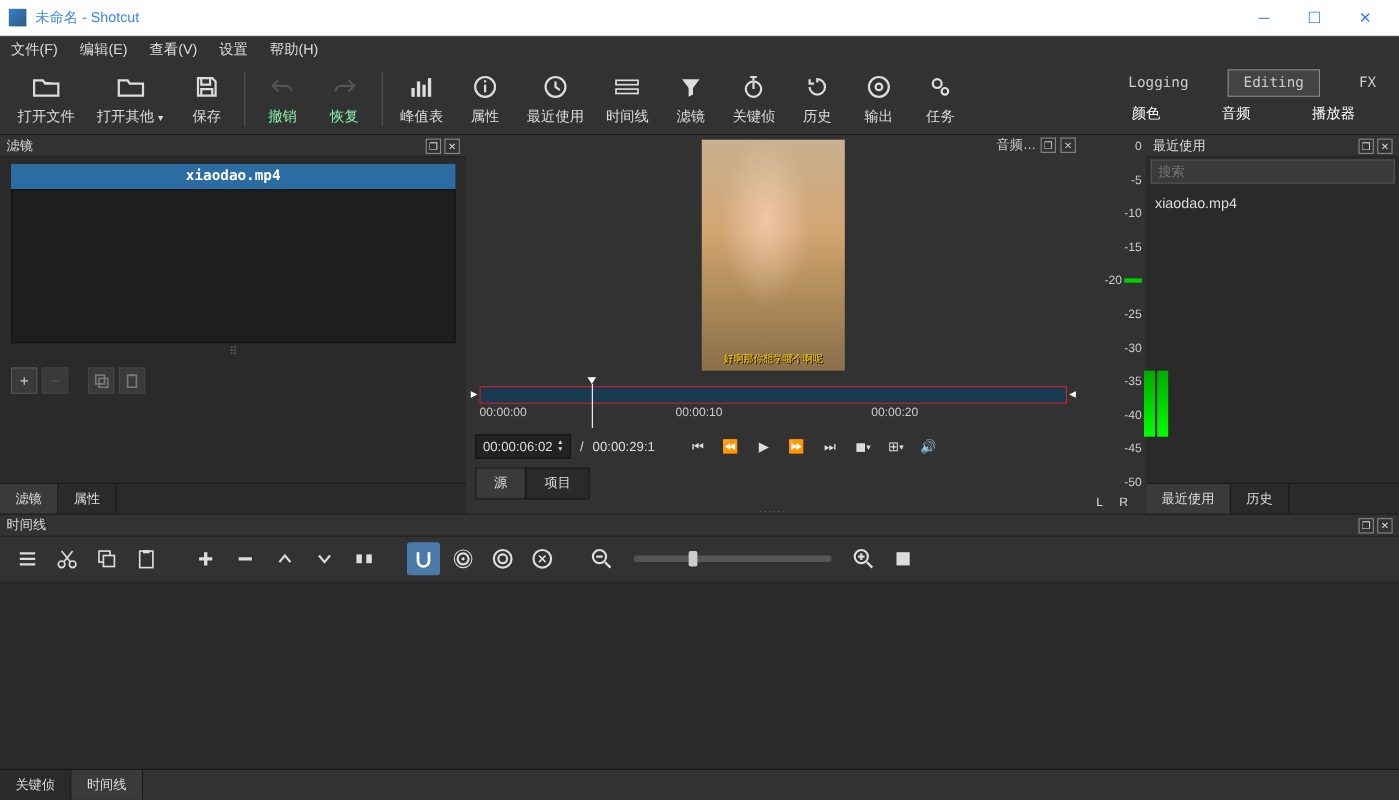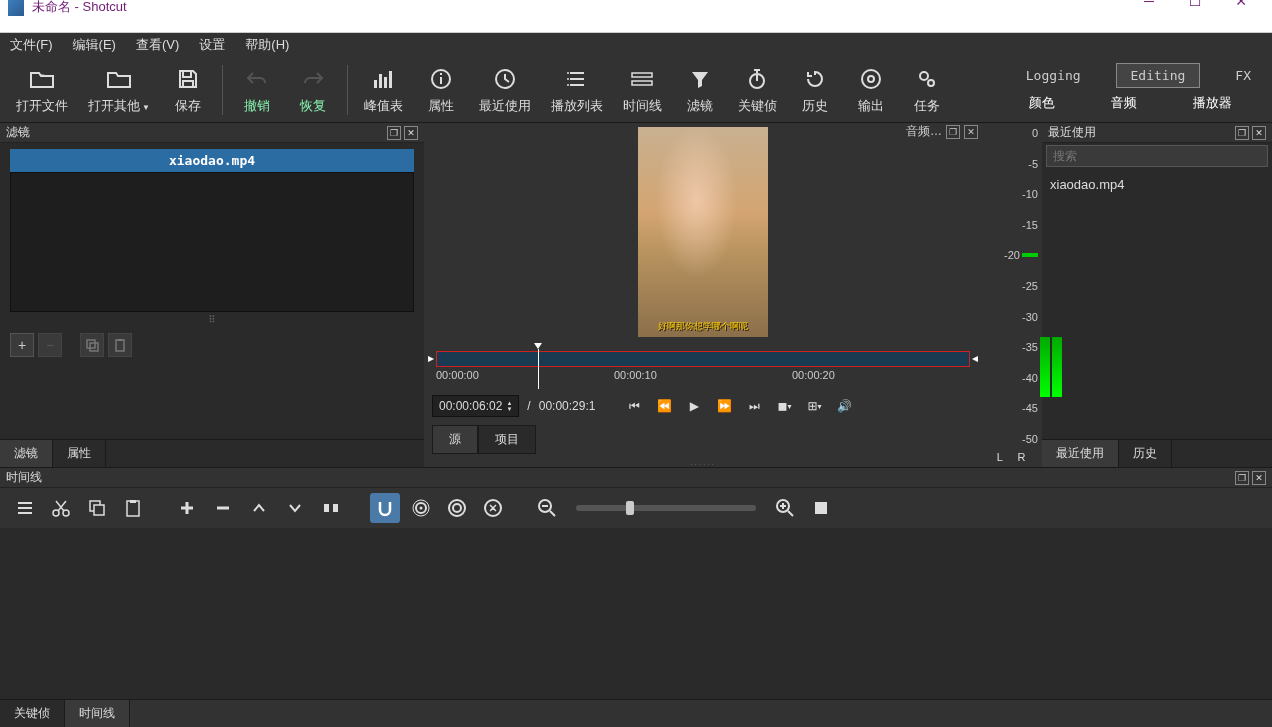--- a/index.html
+++ b/index.html
@@ -1,17 +1,17 @@
 <!DOCTYPE html>
 <html><head>
 <meta charset="utf-8">
 <style>
 * { margin: 0; padding: 0; box-sizing: border-box; font-family: "Microsoft YaHei", Arial, sans-serif; }
 body { background: #323232; color: #ddd; font-size: 12px; width: 1272px; height: 727px; overflow: hidden; display: flex; flex-direction: column; }
-.titlebar { background: #fff; color: #701a75; height: 30px; display: flex; align-items: flex-end; padding: 16px 8px; border-bottom: 1px solid #ccc; }
+.titlebar { background: #fff; color: #3b82f6; height: 30px; display: flex; align-items: center; padding: 16px 8px; border-bottom: 1px solid #ccc; }
 .titlebar .appicon { width: 16px; height: 16px; background: linear-gradient(135deg,#3a7fc0,#2d5a8c); margin-right: 8px; }
 .titlebar .title { flex: 1; font-size: 13px; }
 .titlebar .winbtns { display: flex; }
 .titlebar .winbtn { width: 46px; height: 30px; display: flex; align-items: center; justify-content: center; font-size: 14px; }
 .menubar { background: #323232; height: 24px; display: flex; align-items: center; padding: 0 0; color: #ddd; font-size: 13px; }
 .menubar .menuitem { padding: 3px 10px; cursor: pointer; }
 .toolbar { background: #323232; height: 66px; display: flex; align-items: center; padding: 0 6px; border-bottom: 1px solid #1a1a1a; }
 .toolbar .tbtn { display: flex; flex-direction: column; align-items: center; justify-content: center; padding: 4px 10px; min-width: 56px; color: #ddd; cursor: pointer; }
 .toolbar .tbtn.disabled { color: #86efac; }
 .toolbar .tbtn.disabled svg { opacity: 0.4; }
@@ -181,31 +181,20 @@
     <div class="icon">
         <svg width="22" height="22" viewBox="0 0 22 22">
           <circle cx="11" cy="11" r="9" fill="none" stroke="#ddd" stroke-width="2"></circle>
           <path d="M11 6v5l4 3" fill="none" stroke="#ddd" stroke-width="2"></path>
         </svg>
       </div>
     <div class="label">最近使用</div>
   </div>
   <div class="tbtn">
     <div class="icon">
-        <svg width="22" height="22" viewBox="0 0 22 22">
-          <path d="M4 5h14M4 11h14M4 17h14" stroke="#ddd" stroke-width="2"></path>
-          <circle cx="2" cy="5" r="1"></circle>
-          <circle cx="2" cy="11" r="1"></circle>
-          <circle cx="2" cy="17" r="1"></circle>
-        </svg>
-      </div>
-    <div class="label">播放列表</div>
-  </div>
-  <div class="tbtn">
-    <div class="icon">
         <svg width="24" height="20" viewBox="0 0 24 20">
           <rect x="2" y="4" width="20" height="4" fill="none" stroke="#ddd" stroke-width="1.5"></rect>
           <rect x="2" y="12" width="20" height="4" fill="none" stroke="#ddd" stroke-width="1.5"></rect>
         </svg>
       </div>
     <div class="label">时间线</div>
   </div>
   <div class="tbtn">
     <div class="icon">
         <svg width="22" height="22" viewBox="0 0 22 22">

